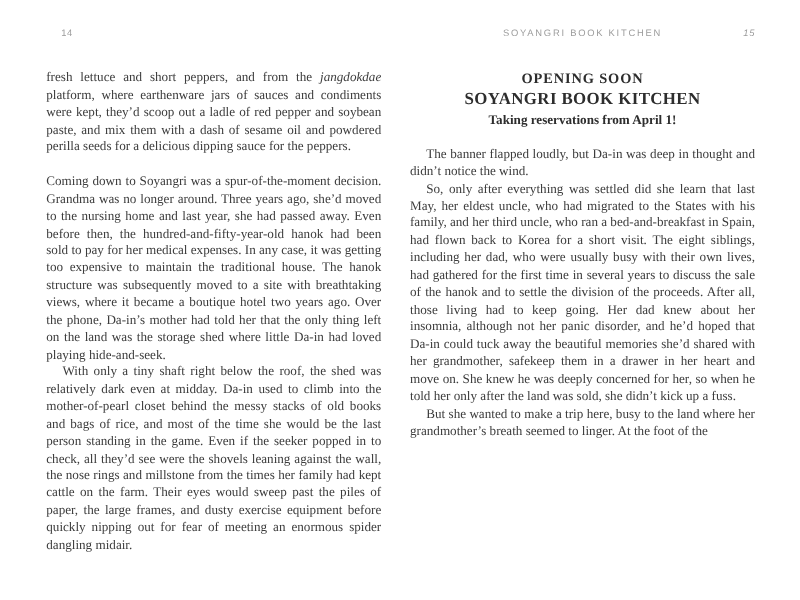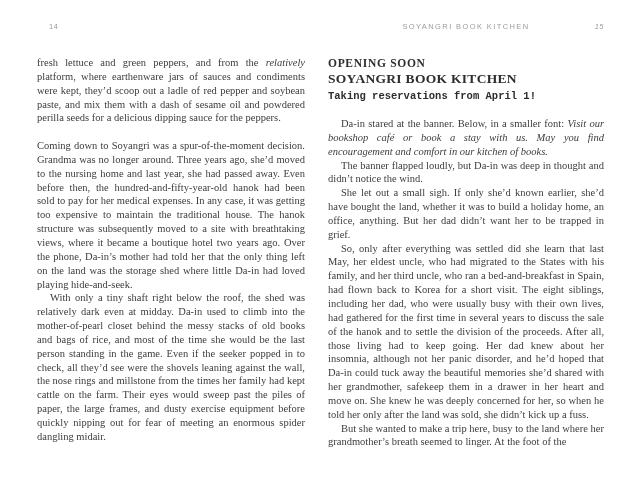--- a/index.html
+++ b/index.html
@@ -37,60 +37,58 @@
     font-size: 10.5px;
     line-height: 13.85px;
     color: #3c3c3c;
     text-align: justify;
   }
   .body-text p.indent { text-indent: 13px; }
   .body-text p.section-break { margin-top: 13.85px; }
   .body-text i { font-style: italic; }
 
   .banner {
-    text-align: left;
+    text-align: center;
     font-family: "Liberation Serif", serif;
     font-weight: bold;
     color: #2d2d2d;
     margin-bottom: 12px;
   }
   .banner-line1 { font-size: 11.5px; letter-spacing: 0.7px; line-height: 14px; }
   .banner-line2 { font-size: 13.5px; letter-spacing: 0.3px; line-height: 18px; }
-  .banner-line3 { font-size: 10.5px; line-height: 17px; font-family: Liberation Mono, monospace; }
+  .banner-line3 { font-size: 10.5px; line-height: 17px; }
 </style>
 </head>
 <body>
 
 <main class="spread">
 
   <section class="page page--left">
     <header class="running-head">
       <span class="rh-num rh-num--left">14</span>
     </header>
     <div class="body-text">
-        <p class="plain"><span>fresh lettuce and green peppers, and from the </span><i>relatively</i><span> platform, where earthenware jars of sauces and condiments were kept, they’d scoop out a ladle of red pepper and soybean paste, and mix them with a dash of sesame oil and powdered perilla seeds for a delicious dipping sauce for the peppers.</span></p>
+        <p class="plain"><span>fresh lettuce and short peppers, and from the </span><i>jangdokdae</i><span> platform, where earthenware jars of sauces and condiments were kept, they’d scoop out a ladle of red pepper and soybean paste, and mix them with a dash of sesame oil and powdered perilla seeds for a delicious dipping sauce for the peppers.</span></p>
         <p class="section-break"><span>Coming down to Soyangri was a spur-of-the-moment decision. Grandma was no longer around. Three years ago, she’d moved to the nursing home and last year, she had passed away. Even before then, the hundred-and-fifty-year-old hanok had been sold to pay for her medical expenses. In any case, it was getting too expensive to maintain the traditional house. The hanok structure was subsequently moved to a site with breathtaking views, where it became a boutique hotel two years ago. Over the phone, Da-in’s mother had told her that the only thing left on the land was the storage shed where little Da-in had loved playing hide-and-seek.</span></p>
         <p class="indent"><span>With only a tiny shaft right below the roof, the shed was relatively dark even at midday. Da-in used to climb into the mother-of-pearl closet behind the messy stacks of old books and bags of rice, and most of the time she would be the last person standing in the game. Even if the seeker popped in to check, all they’d see were the shovels leaning against the wall, the nose rings and millstone from the times her family had kept cattle on the farm. Their eyes would sweep past the piles of paper, the large frames, and dusty exercise equipment before quickly nipping out for fear of meeting an enormous spider dangling midair.</span></p>
       </div>
   </section>
 
   <section class="page page--right">
     <header class="running-head">
       <span class="rh-center">SOYANGRI BOOK KITCHEN</span>
       <span class="rh-num rh-num--right">15</span>
     </header>
 
     <div class="banner">
       <div class="banner-line1">OPENING SOON</div>
       <div class="banner-line2">SOYANGRI BOOK KITCHEN</div>
       <div class="banner-line3">Taking reservations from April 1!</div>
     </div>
 
     <div class="body-text">
-        <p class="indent"><span>Da-in stared at the banner. Below, in a smaller font: </span><i>Visit our bookshop café or book a stay with us. May you find encouragement and comfort in our kitchen of books.</i></p>
         <p class="indent"><span>The banner flapped loudly, but Da-in was deep in thought and didn’t notice the wind.</span></p>
-        <p class="indent"><span>She let out a small sigh. If only she’d known earlier, she’d have bought the land, whether it was to build a holiday home, an office, anything. But her dad didn’t want her to be trapped in grief.</span></p>
         <p class="indent"><span>So, only after everything was settled did she learn that last May, her eldest uncle, who had migrated to the States with his family, and her third uncle, who ran a bed-and-breakfast in Spain, had flown back to Korea for a short visit. The eight siblings, including her dad, who were usually busy with their own lives, had gathered for the first time in several years to discuss the sale of the hanok and to settle the division of the proceeds. After all, those living had to keep going. Her dad knew about her insomnia, although not her panic disorder, and he’d hoped that Da-in could tuck away the beautiful memories she’d shared with her grandmother, safekeep them in a drawer in her heart and move on. She knew he was deeply concerned for her, so when he told her only after the land was sold, she didn’t kick up a fuss.</span></p>
         <p class="indent"><span>But she wanted to make a trip here, busy to the land where her grandmother’s breath seemed to linger. At the foot of the</span></p>
       </div>
   </section>
 
 </main>
 
 </body></html>

